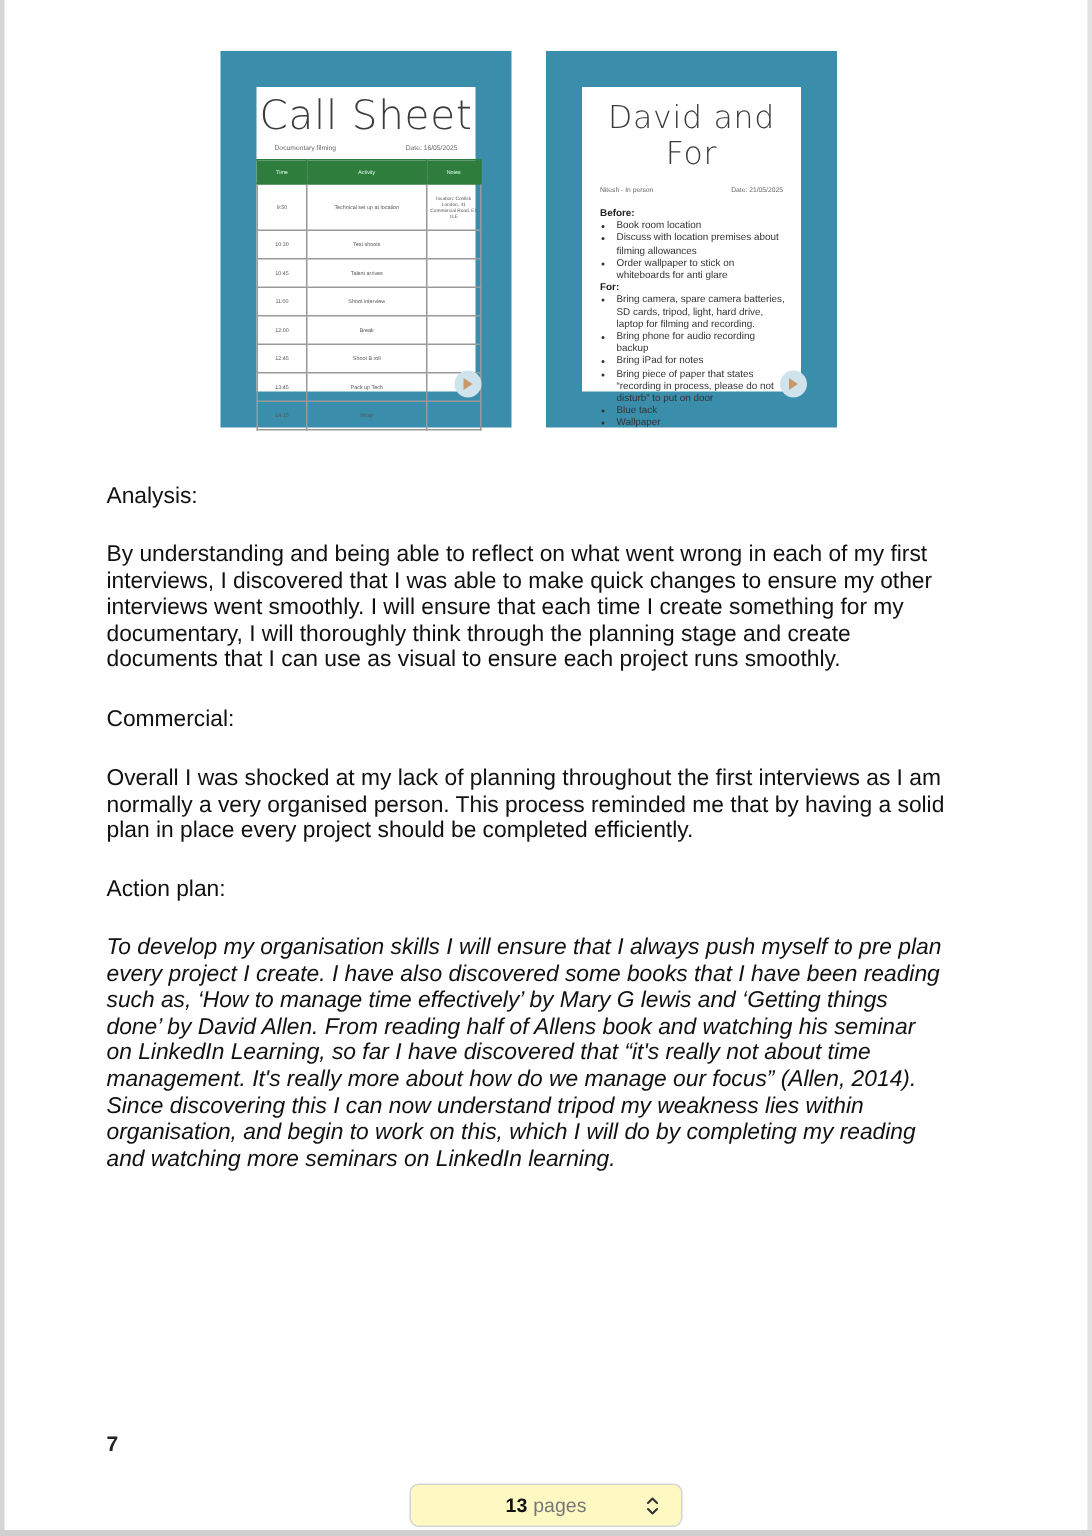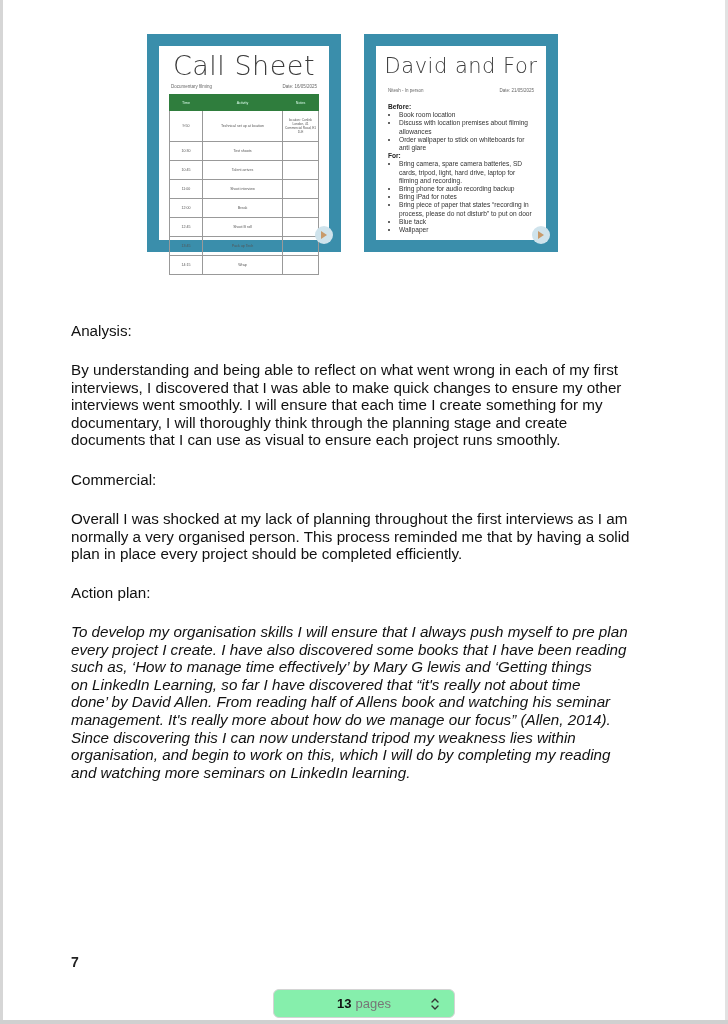--- a/index.html
+++ b/index.html
@@ -7,21 +7,21 @@
     width: 728px; height: 1024px; overflow: hidden;
     background: #ffffff; position: relative;
     font-family: "Liberation Sans", sans-serif; color: #111;
   }
   .left-edge { position: absolute; left: 0; top: 0; width: 3px; height: 1024px; background: #d6d6d6; }
   .right-edge { position: absolute; right: 0; top: 0; width: 3px; height: 1024px; background: #e2e2e2; }
   .bottom-edge { position: absolute; left: 0; bottom: 0; width: 728px; height: 4px; background: #d0d0d0; }
 
   .thumb {
     position: absolute; top: 34px; background: #3a8eab;
-    width: 194px; height: 218px; box-sizing: border-box; padding: 12px;
+    width: 194px; height: 251px; box-sizing: border-box; padding: 24px;
   }
   .thumb.call { left: 147px; }
   .thumb.bf { left: 364px; }
   .thumb-inner { background: #fff; width: 100%; height: 100%; position: relative; box-sizing: border-box; }
   .thumb-title {
     font-family: "DejaVu Sans", sans-serif; font-weight: 300; color: #3b3b3b;
     text-align: center; letter-spacing: 0.5px;
   }
   .call .thumb-title { font-size: 27px; padding-top: 4px; }
   .bf .thumb-title { font-size: 21px; padding-top: 8px; }
@@ -54,21 +54,21 @@
   .play-badge span { width: 0; height: 0; border-left: 6px solid #c89a6a; border-top: 4px solid transparent; border-bottom: 4px solid transparent; }
 
   .doc { position: absolute; left: 71px; width: 600px; font-size: 15.2px; line-height: 17.6px; color: #111; }
   .heading { font-weight: normal; }
   .para { }
 
   .page-num { position: absolute; left: 71px; top: 954px; font-size: 14px; font-weight: bold; color: #222; }
 
   .pager {
     position: absolute; left: 273px; top: 989px; width: 182px; height: 29px;
-    background: #86efac; border: 1px solid #d4d4d4; border-radius: 6px; box-sizing: border-box;
+    background: #fef9c3; border: 1px solid #d4d4d4; border-radius: 6px; box-sizing: border-box;
     display: flex; align-items: center; justify-content: center; font-size: 13px;
   }
   .pager .count { font-weight: bold; color: #111; margin-right: 4px; }
   .pager .label { color: #777; }
   .pager .stepper { position: absolute; right: 14px; top: 6px; width: 10px; height: 16px; }
 </style>
 </head>
 <body>
 
 <div class="left-edge"></div>
@@ -183,22 +183,22 @@
   <div>Overall I was shocked at my lack of planning throughout the first interviews as I am</div>
   <div>normally a very organised person. This process reminded me that by having a solid</div>
   <div>plan in place every project should be completed efficiently.</div>
 </div>
 
 <div class="doc heading" style="top:584px;">Action plan:</div>
 <div class="doc para" style="top:623px;font-style:italic;">
   <div>To develop my organisation skills I will ensure that I always push myself to pre plan</div>
   <div>every project I create. I have also discovered some books that I have been reading</div>
   <div>such as, ‘How to manage time effectively’ by Mary G lewis and ‘Getting things</div>
+  <div>done’ by David Allen. From reading half of Allens book and watching his seminar</div>
   <div>on LinkedIn Learning, so far I have discovered that “it's really not about time</div>
-  <div>done’ by David Allen. From reading half of Allens book and watching his seminar</div>
   <div>management. It's really more about how do we manage our focus” (Allen, 2014).</div>
   <div>Since discovering this I can now understand tripod my weakness lies within</div>
   <div>organisation, and begin to work on this, which I will do by completing my reading</div>
   <div>and watching more seminars on LinkedIn learning.</div>
 </div>
 
 <div class="page-num">7</div>
 
 <div class="pager">
   <span class="count">13</span>

